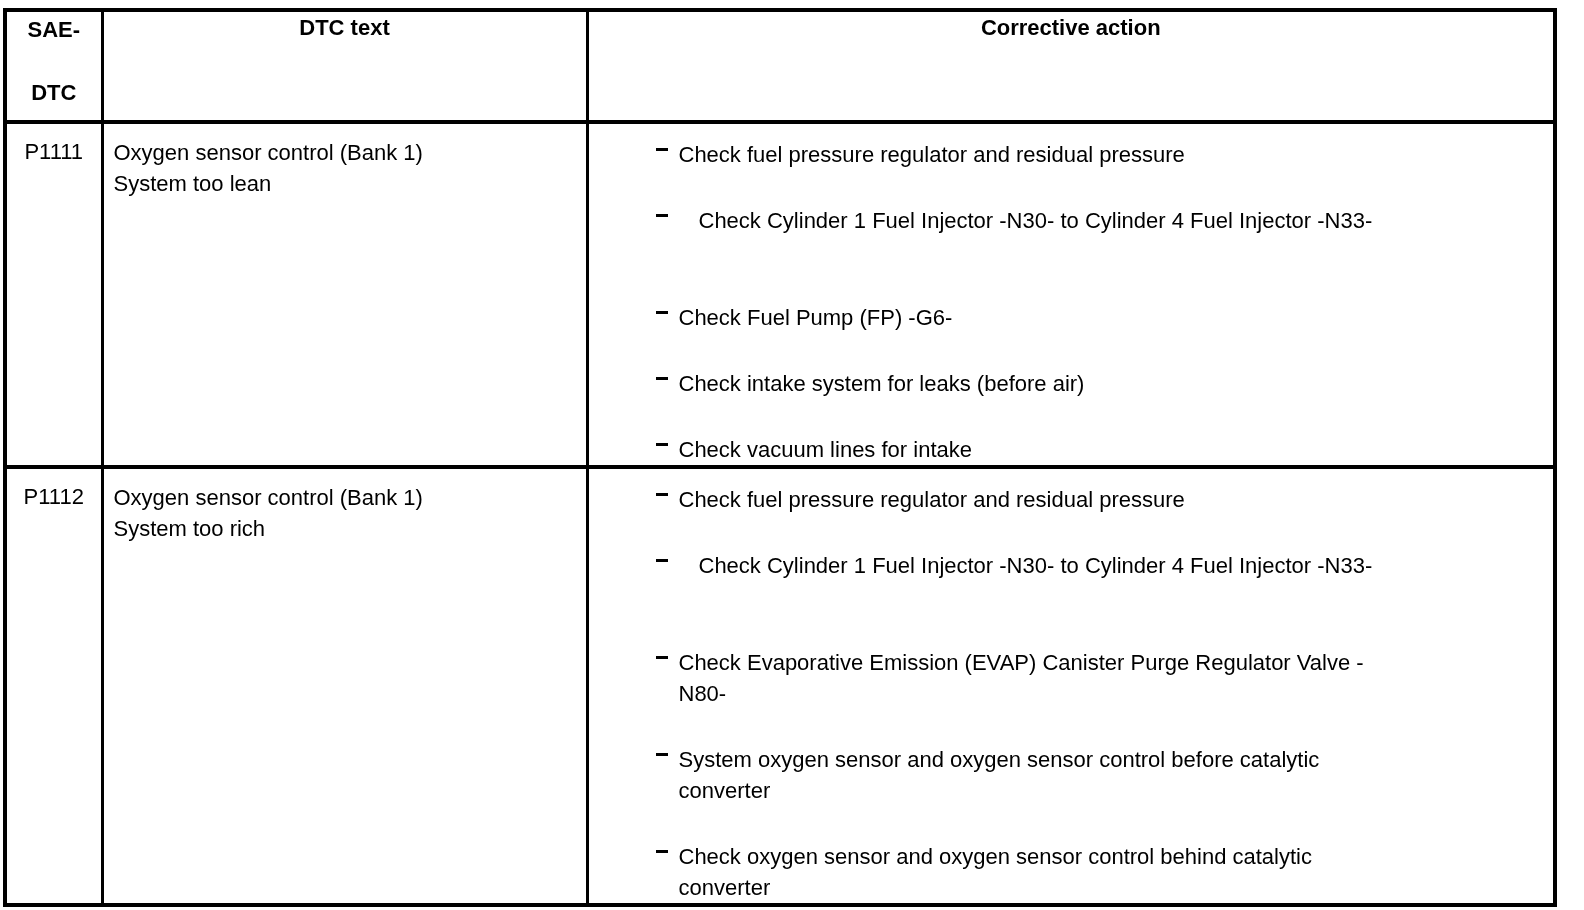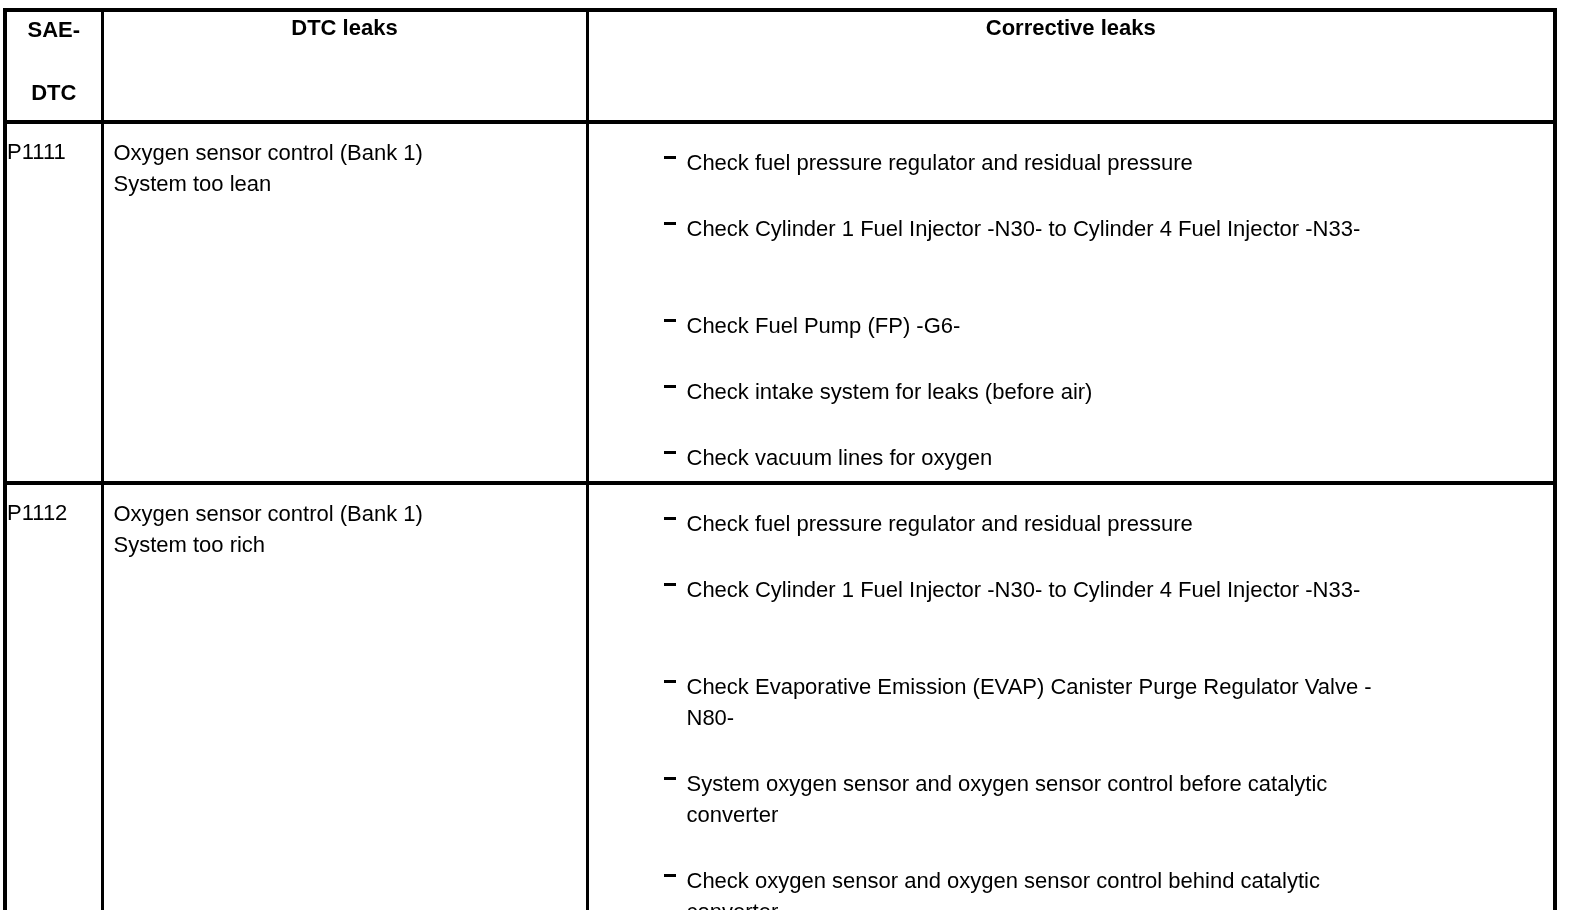--- a/index.html
+++ b/index.html
@@ -46,40 +46,41 @@
 
   th {
     font-weight: bold;
     text-align: center;
     padding-top: 10px;
   }
   .hdr-col1-line1 { margin-top: 2px; }
   .hdr-col1-line2 { margin-top: 32px; }
 
   td.code-cell {
+    text-align: center;
     padding-top: 12px;
   }
   td.text-cell {
     padding: 13px 10px 0 10px;
     white-space: pre-line;
   }
   td.actions-cell { padding: 0; }
 
   ul.actions {
     list-style: none;
-    margin: 8px;
+    margin: 0;
     padding: 15px 24px 0 67px;
   }
   ul.actions li {
     display: flex;
     align-items: flex-start;
     margin-bottom: 35px;
   }
   
-  ul.actions li:nth-of-type(2) { margin-bottom: 66px; }
+  ul.actions li:nth-of-type(2) { margin-bottom: 66px; gap: 20px; }
   ul.actions li:last-of-type { margin-bottom: 0; }
 
   .dash {
     flex: 0 0 12px;
     height: 3px;
     background: #000000;
     margin-top: 9px;
     margin-right: 11px;
   }
   .action-text {
@@ -96,22 +97,22 @@
       <col style="width:97px">
       <col style="width:485px">
       <col style="width:968px">
     </colgroup>
     <tbody>
         <tr class="header-row">
       <th>
         <div class="hdr-col1-line1">SAE-</div>
         <div class="hdr-col1-line2">DTC</div>
       </th>
-      <th>DTC leaks</th>
-      <th>Corrective leaks</th>
+      <th>DTC text</th>
+      <th>Corrective action</th>
     </tr>
 
     <tr class="row-1">
       <td class="code-cell">P1111</td>
       <td class="text-cell">Oxygen sensor control (Bank 1)
 System too lean</td>
       <td class="actions-cell">
         <ul class="actions">
 
             <li>
@@ -129,21 +130,21 @@
               <span class="action-text">Check Fuel Pump (FP) -G6-</span>
             </li>
 
             <li>
               <span class="dash"></span>
               <span class="action-text">Check intake system for leaks (before air)</span>
             </li>
 
             <li>
               <span class="dash"></span>
-              <span class="action-text">Check vacuum lines for oxygen</span>
+              <span class="action-text">Check vacuum lines for intake</span>
             </li>
           </ul>
       </td>
     </tr>
 
     <tr class="row-2">
       <td class="code-cell">P1112</td>
       <td class="text-cell">Oxygen sensor control (Bank 1)
 System too rich</td>
       <td class="actions-cell">

